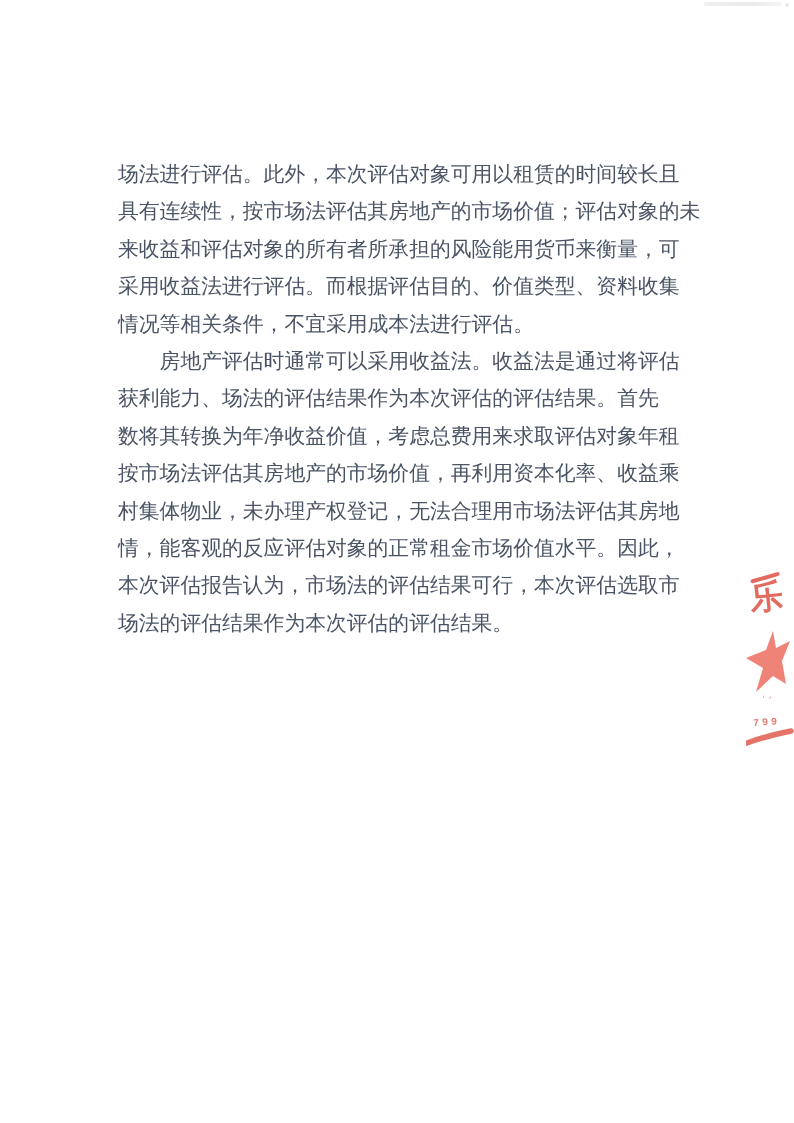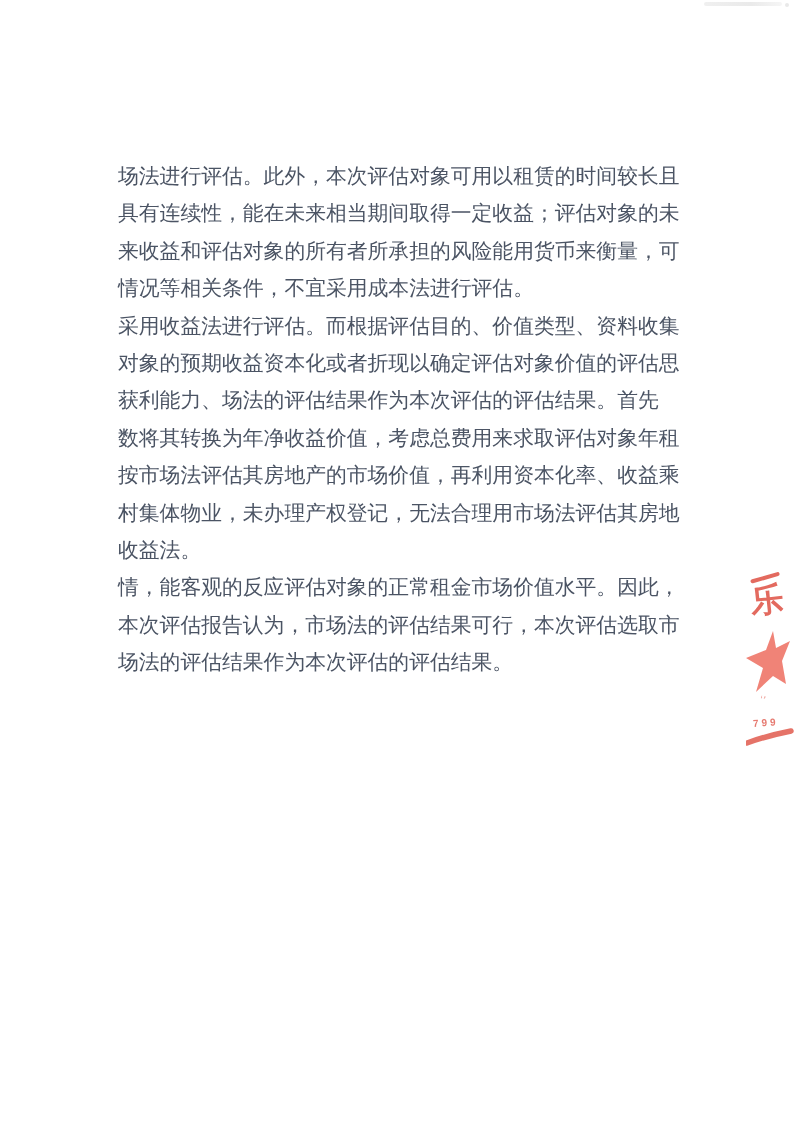--- a/index.html
+++ b/index.html
@@ -6,21 +6,21 @@
     margin: 0;
     padding: 0;
     background: #ffffff;
   }
   .page {
     position: relative;
     width: 794px;
     height: 1123px;
     background: var(--page-bg, #ffffff);
     overflow: hidden;
-    font-family: Liberation Sans, sans-serif;
+    font-family: Liberation Mono, monospace;
   }
   
   .scan-smudge {
     position: absolute;
     top: 2px;
     right: 12px;
     width: 78px;
     height: 4px;
     background: linear-gradient(90deg, #ededed, #e6e6e6 60%, #f4f4f4);
     border-radius: 2px;
@@ -117,30 +117,29 @@
 </head>
 <body>
 
 <div class="page">
 
   <div class="scan-smudge"></div>
   <div class="scan-speck"></div>
 
   <div class="text-block">
       <div class="line">场法进行评估。此外，本次评估对象可用以租赁的时间较长且</div>
-      <div class="line">具有连续性，能在未来相当期间取得一定收益；评估对象的未</div>
+      <div class="line">具有连续性，按市场法评估其房地产的市场价值；评估对象的未</div>
       <div class="line">来收益和评估对象的所有者所承担的风险能用货币来衡量，可</div>
+      <div class="line">采用收益法进行评估。而根据评估目的、价值类型、资料收集</div>
       <div class="line">情况等相关条件，不宜采用成本法进行评估。</div>
-      <div class="line">采用收益法进行评估。而根据评估目的、价值类型、资料收集</div>
-      <div class="line">对象的预期收益资本化或者折现以确定评估对象价值的评估思</div>
+      <div class="line">　　房地产评估时通常可以采用收益法。收益法是通过将评估</div>
       <div class="line">获利能力、场法的评估结果作为本次评估的评估结果。首先</div>
       <div class="line">数将其转换为年净收益价值，考虑总费用来求取评估对象年租</div>
       <div class="line">按市场法评估其房地产的市场价值，再利用资本化率、收益乘</div>
       <div class="line">村集体物业，未办理产权登记，无法合理用市场法评估其房地</div>
-      <div class="line">收益法。</div>
       <div class="line">情，能客观的反应评估对象的正常租金市场价值水平。因此，</div>
       <div class="line">本次评估报告认为，市场法的评估结果可行，本次评估选取市</div>
       <div class="line">场法的评估结果作为本次评估的评估结果。</div>
     </div>
 
   <div class="stamp">
     <div class="seal-char-wrap">
       <div class="seal-char-bar"></div>
       <span class="seal-character">乐</span>
     </div>

